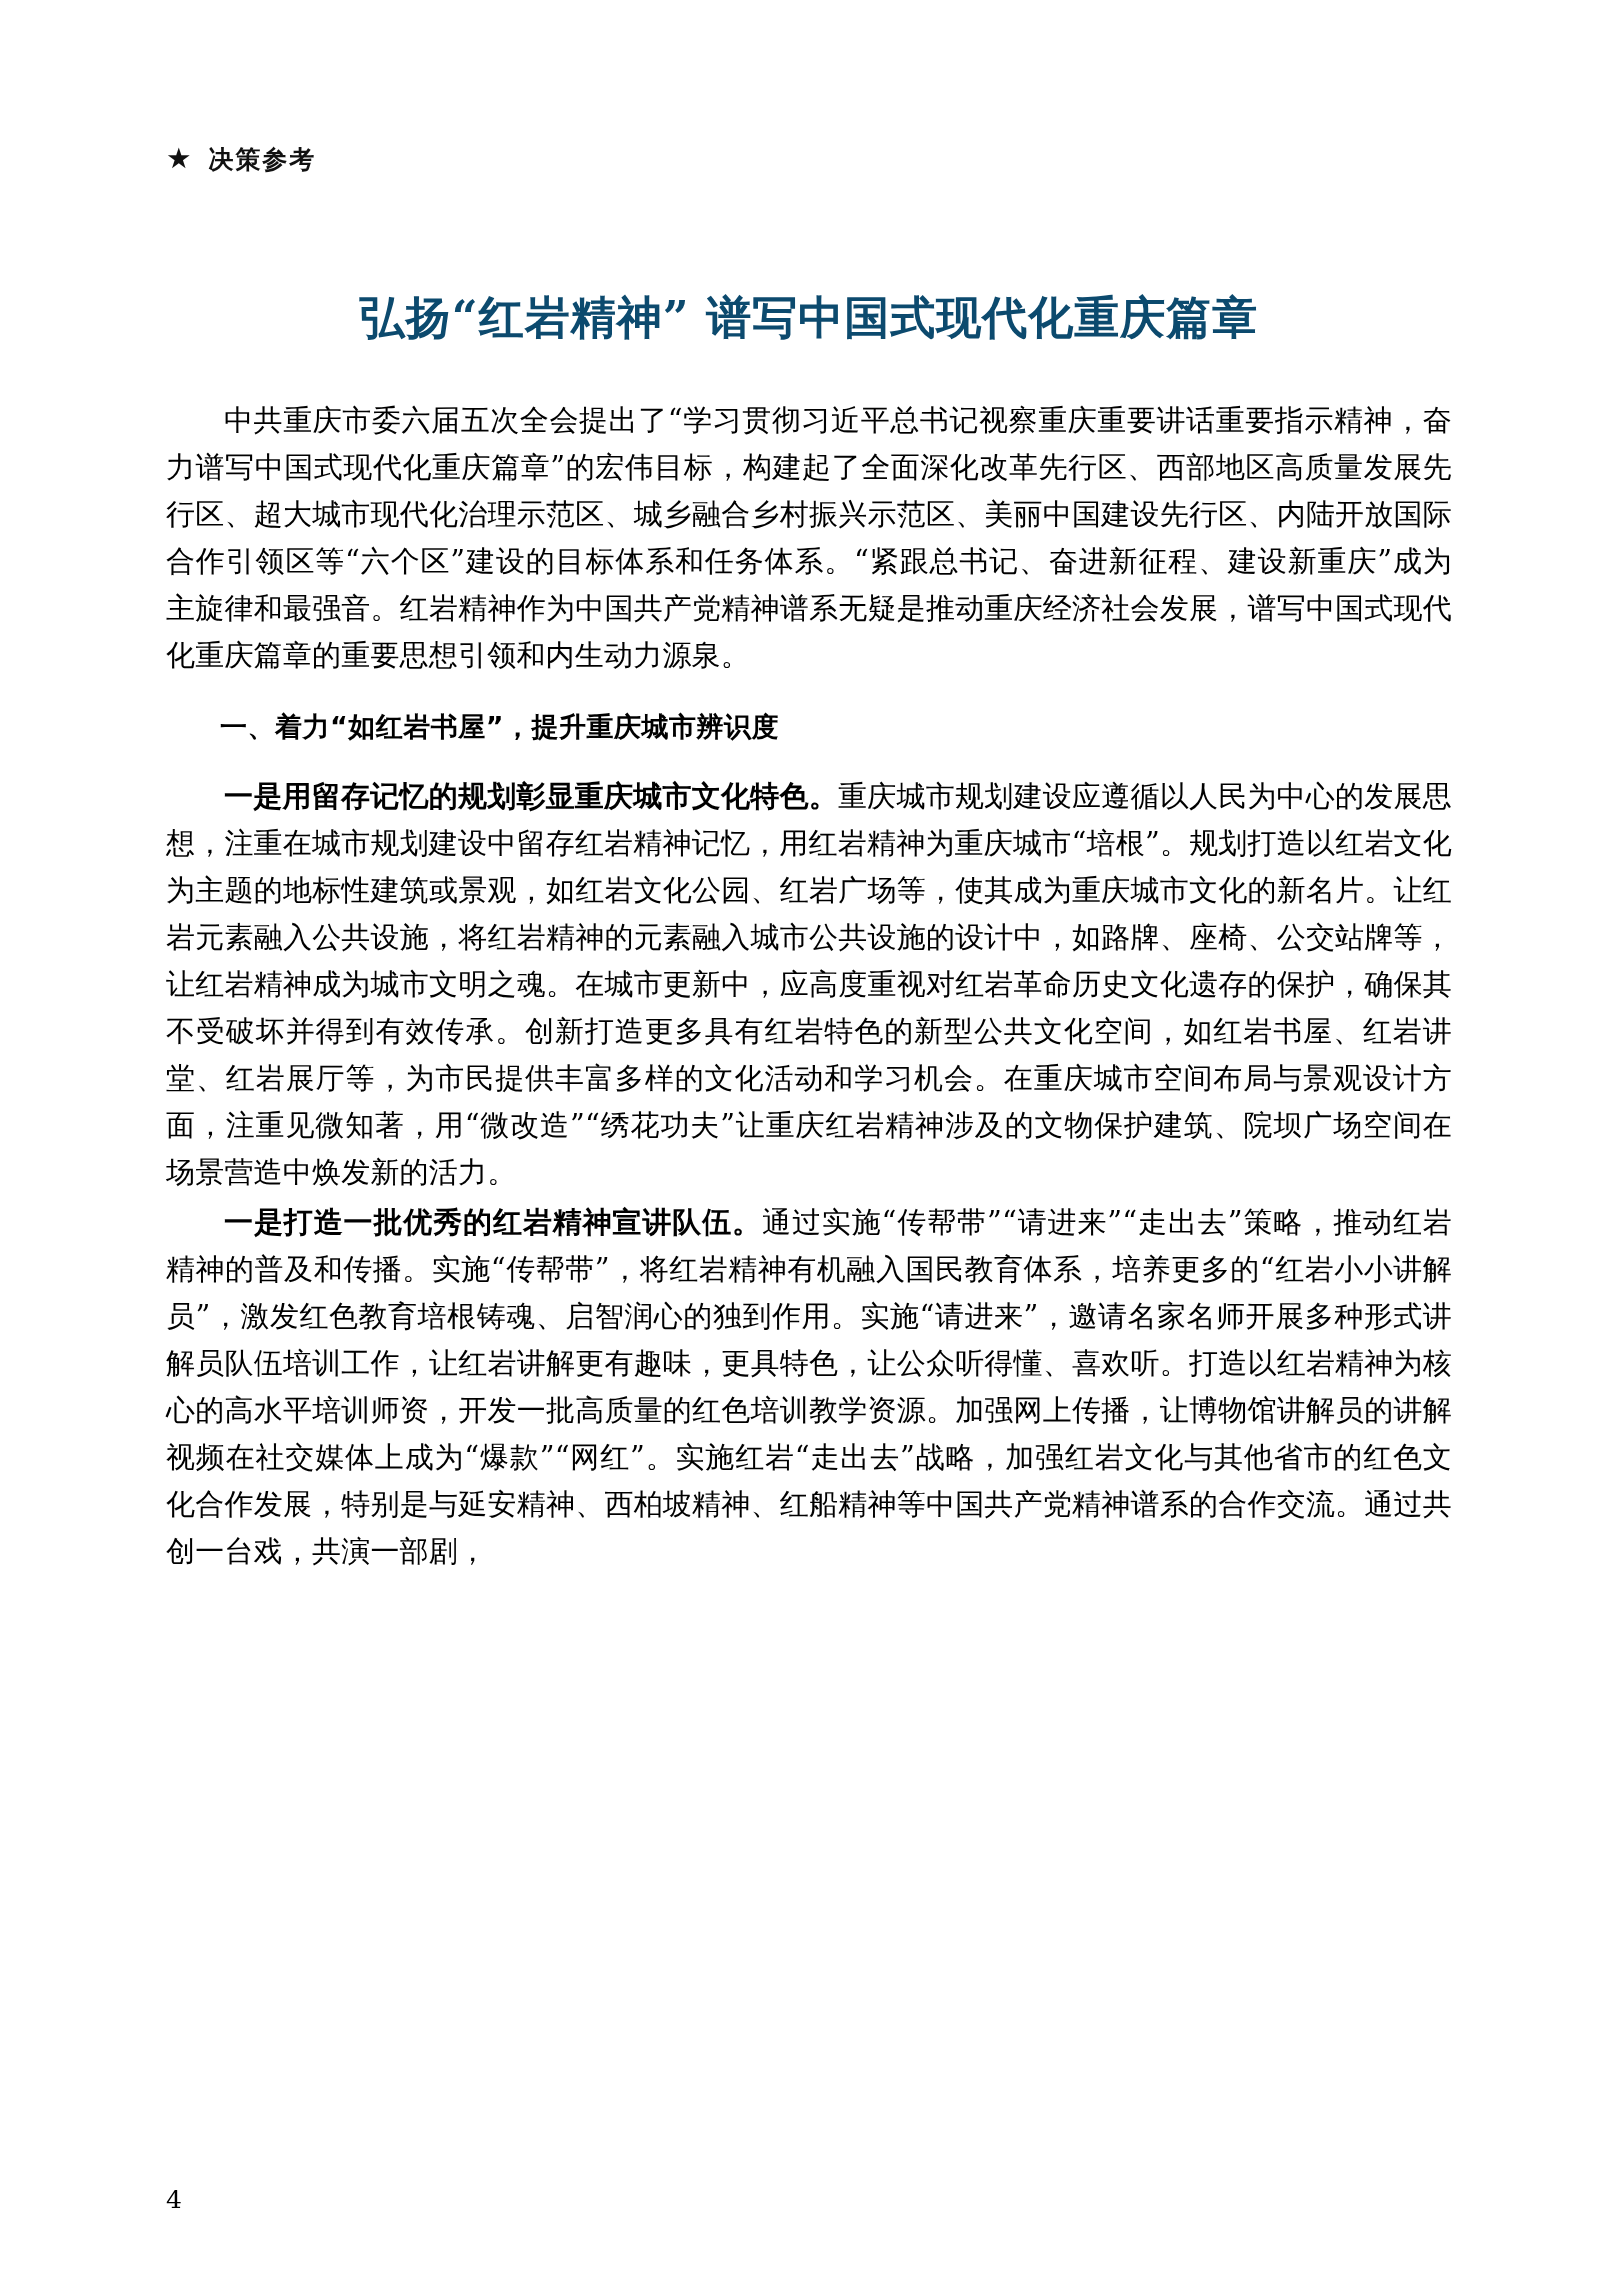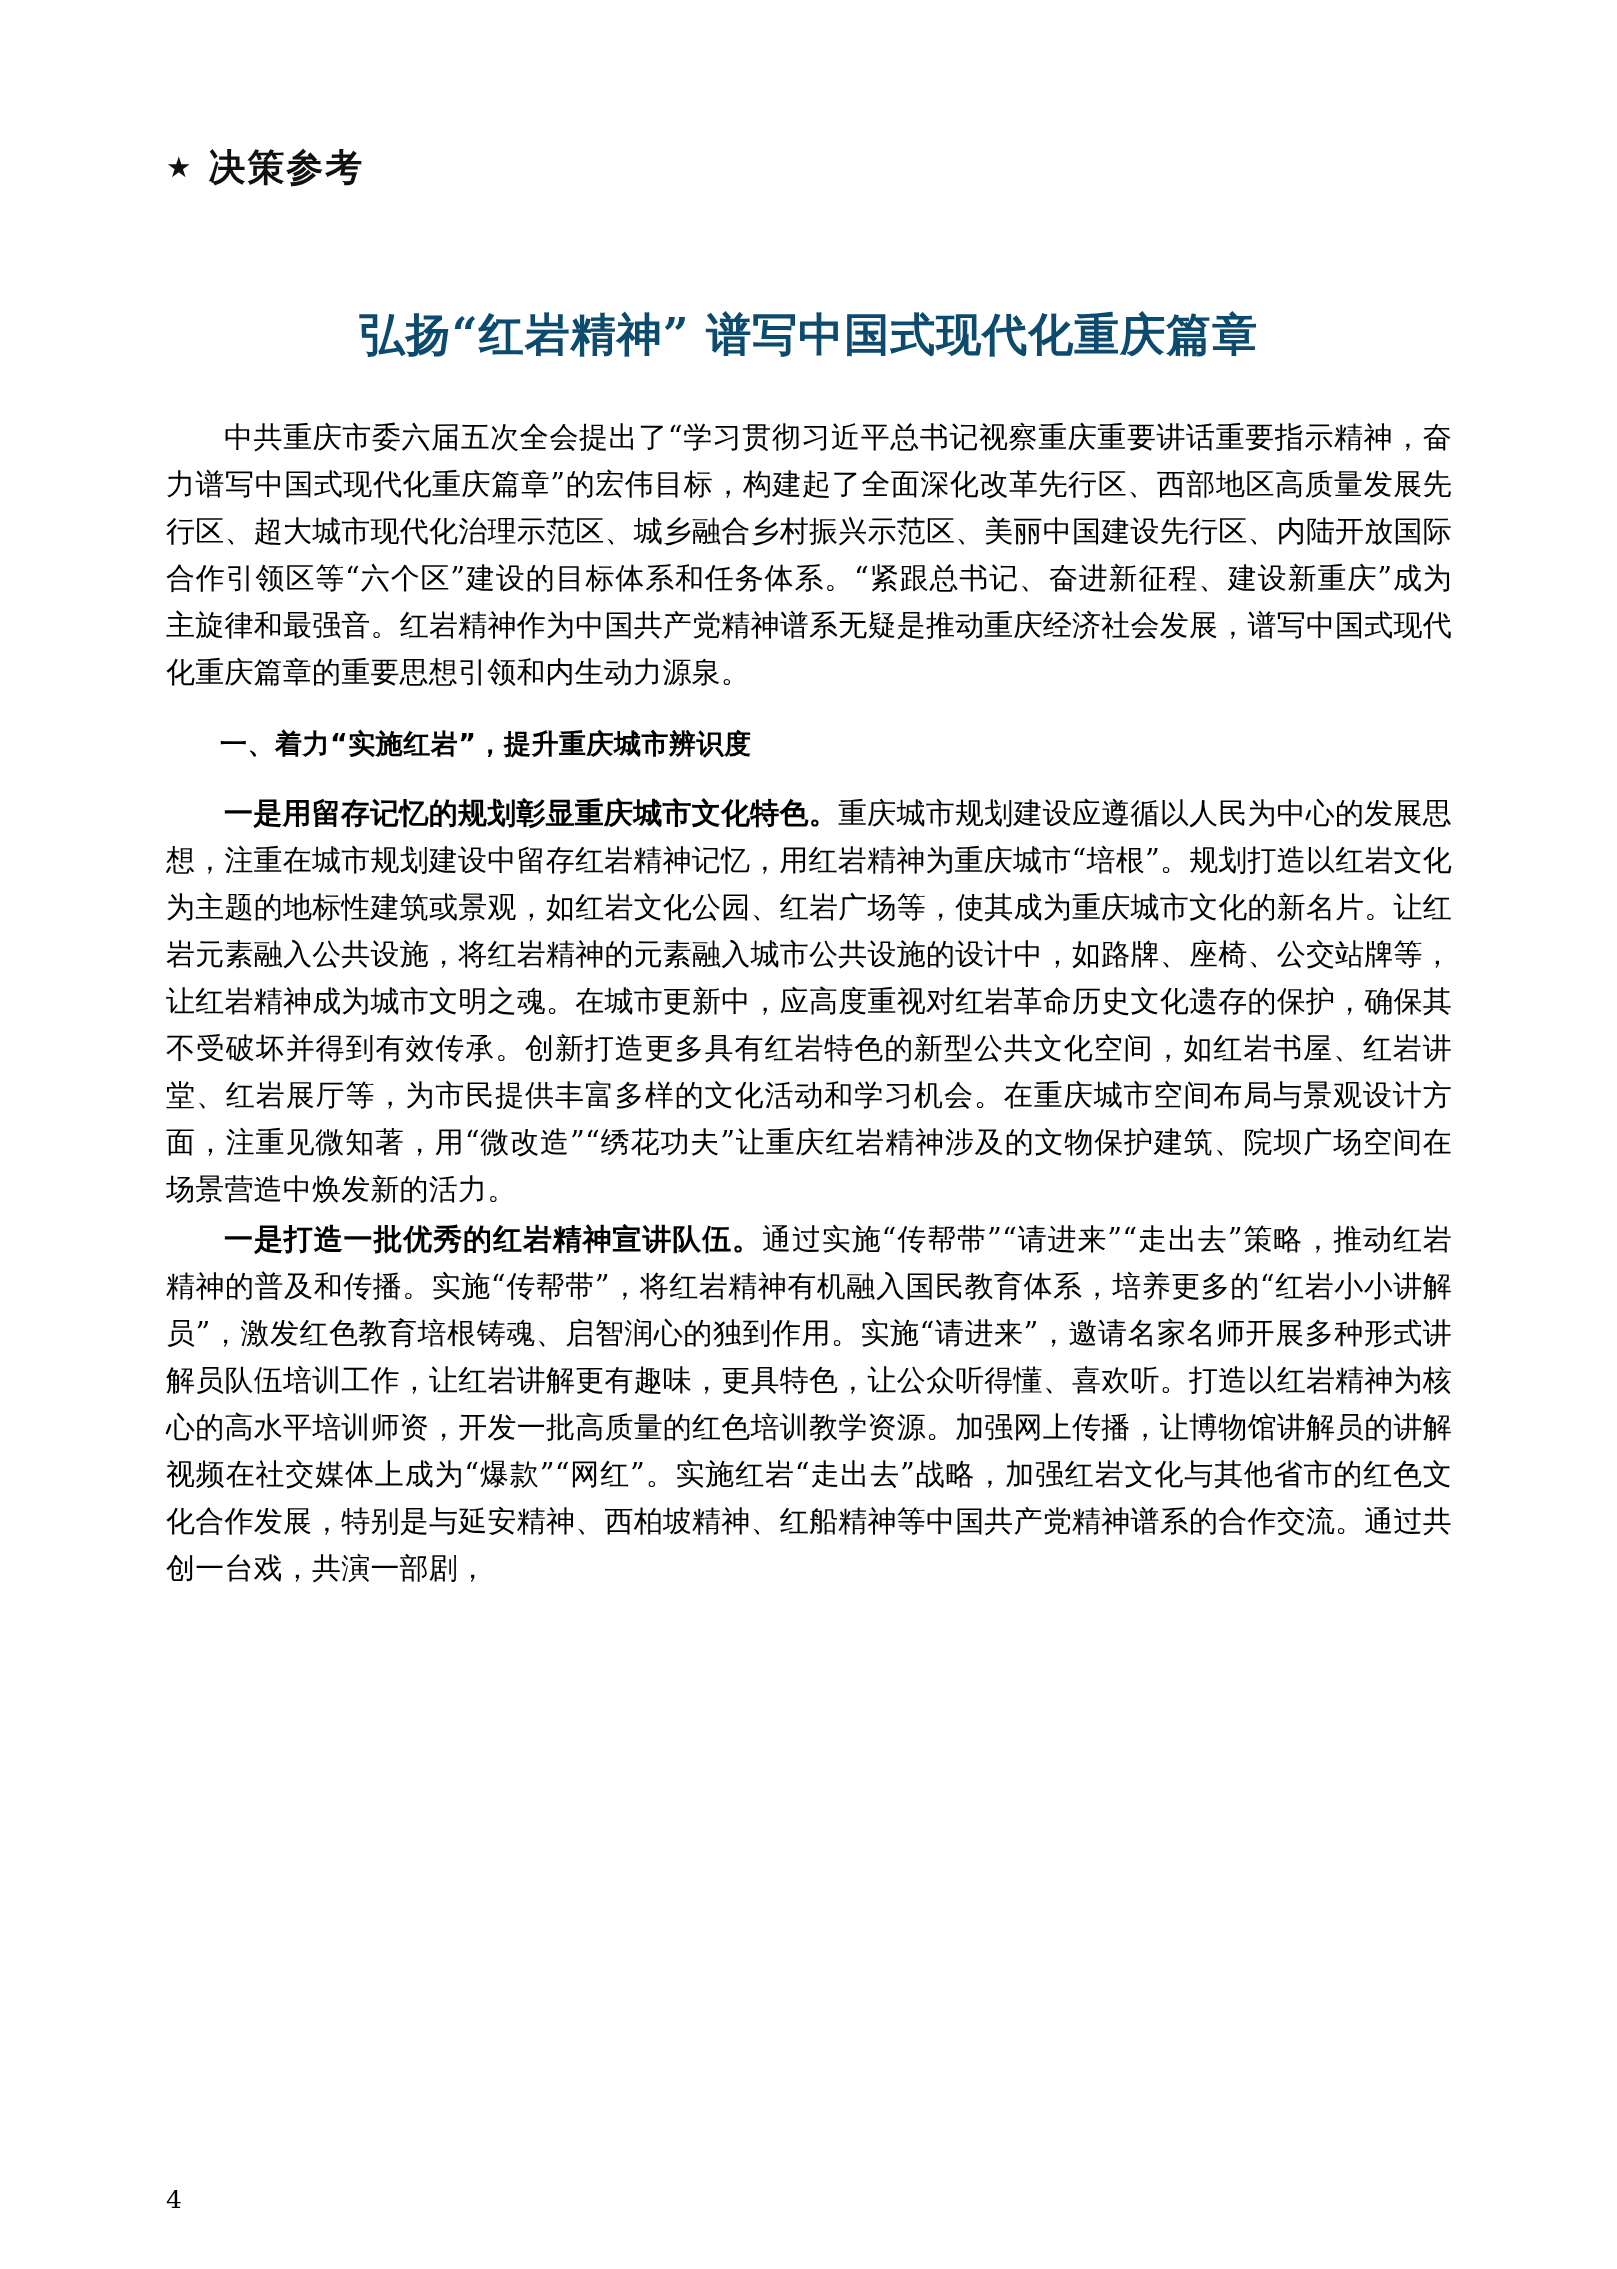--- a/index.html
+++ b/index.html
@@ -29,21 +29,21 @@
     gap: 17px;
     margin: 0 0 0 0;
     font-family: "DejaVu Sans", "Liberation Sans", sans-serif;
   }
   .section-header .star {
     font-size: 28.5px;
     line-height: 1;
     color: #111;
   }
   .section-header .label {
-    font-size: 37px;
+    font-size: 25px;
     font-weight: bold;
     letter-spacing: 1.9px;
     color: #111;
   }
 
   
   .doc-title {
     margin: 112px 0 0 0;
     text-align: center;
     font-size: 45px;
@@ -105,21 +105,21 @@
     <span class="star">★</span>
     <span class="label">决策参考</span>
   </div>
 
   <h1 class="doc-title">弘扬“红岩精神” 谱写中国式现代化重庆篇章</h1>
 
   <div class="body-text">
 
     <p class="para">中共重庆市委六届五次全会提出了“学习贯彻习近平总书记视察重庆重要讲话重要指示精神，奋力谱写中国式现代化重庆篇章”的宏伟目标，构建起了全面深化改革先行区、西部地区高质量发展先行区、超大城市现代化治理示范区、城乡融合乡村振兴示范区、美丽中国建设先行区、内陆开放国际合作引领区等“六个区”建设的目标体系和任务体系。“紧跟总书记、奋进新征程、建设新重庆”成为主旋律和最强音。红岩精神作为中国共产党精神谱系无疑是推动重庆经济社会发展，谱写中国式现代化重庆篇章的重要思想引领和内生动力源泉。</p>
 
-    <p class="subhead">一、着力“实施红岩”，提升重庆城市辨识度</p>
+    <p class="subhead">一、着力“如红岩书屋”，提升重庆城市辨识度</p>
 
     <p class="para"><span class="lead">一是用留存记忆的规划彰显重庆城市文化特色。</span><span>重庆城市规划建设应遵循以人民为中心的发展思想，注重在城市规划建设中留存红岩精神记忆，用红岩精神为重庆城市“培根”。规划打造以红岩文化为主题的地标性建筑或景观，如红岩文化公园、红岩广场等，使其成为重庆城市文化的新名片。让红岩元素融入公共设施，将红岩精神的元素融入城市公共设施的设计中，如路牌、座椅、公交站牌等，让红岩精神成为城市文明之魂。在城市更新中，应高度重视对红岩革命历史文化遗存的保护，确保其不受破坏并得到有效传承。创新打造更多具有红岩特色的新型公共文化空间，如红岩书屋、红岩讲堂、红岩展厅等，为市民提供丰富多样的文化活动和学习机会。在重庆城市空间布局与景观设计方面，注重见微知著，用“微改造”“绣花功夫”让重庆红岩精神涉及的文物保护建筑、院坝广场空间在场景营造中焕发新的活力。</span></p>
 
 
 
     <p class="para"><span class="lead">一是打造一批优秀的红岩精神宣讲队伍。</span><span>通过实施“传帮带”“请进来”“走出去”策略，推动红岩精神的普及和传播。实施“传帮带”，将红岩精神有机融入国民教育体系，培养更多的“红岩小小讲解员”，激发红色教育培根铸魂、启智润心的独到作用。实施“请进来”，邀请名家名师开展多种形式讲解员队伍培训工作，让红岩讲解更有趣味，更具特色，让公众听得懂、喜欢听。打造以红岩精神为核心的高水平培训师资，开发一批高质量的红色培训教学资源。加强网上传播，让博物馆讲解员的讲解视频在社交媒体上成为“爆款”“网红”。实施红岩“走出去”战略，加强红岩文化与其他省市的红色文化合作发展，特别是与延安精神、西柏坡精神、红船精神等中国共产党精神谱系的合作交流。通过共创一台戏，共演一部剧，</span></p>
 
   </div>
 
   <div class="page-number">4</div>

